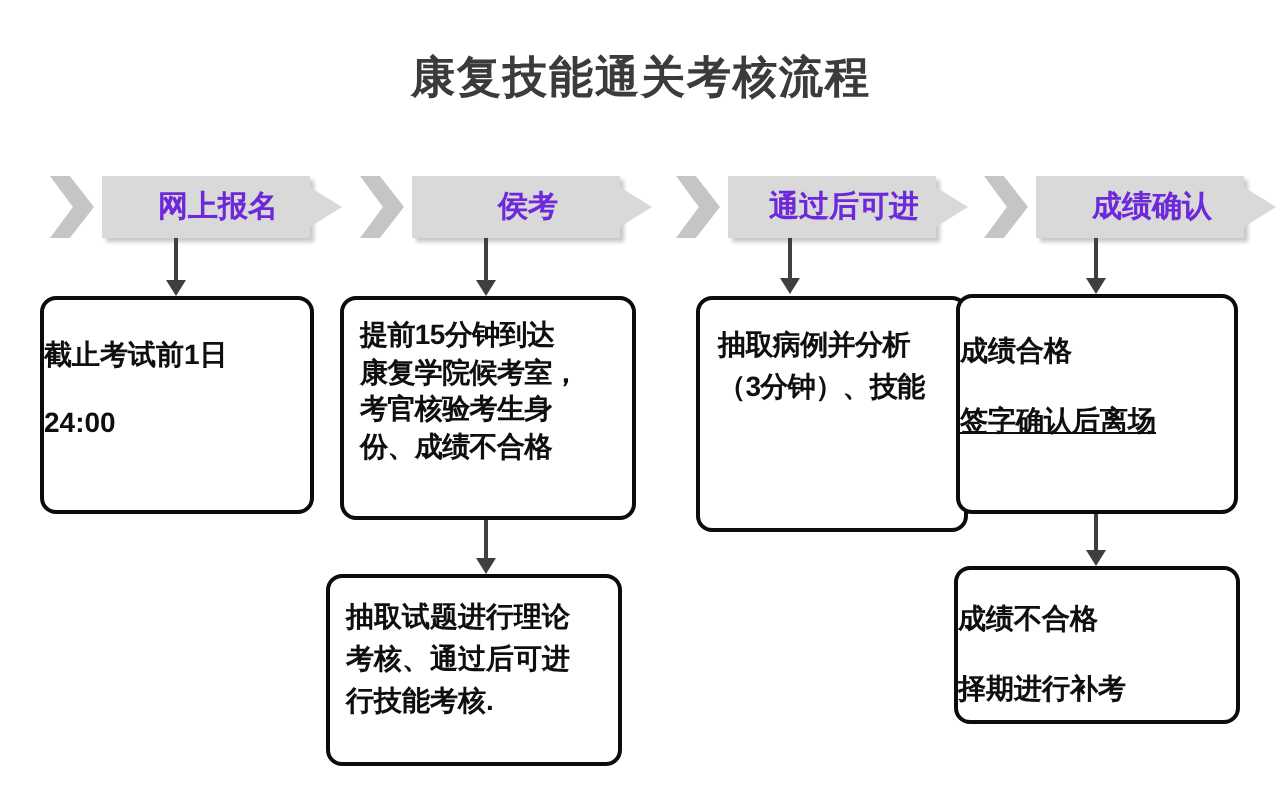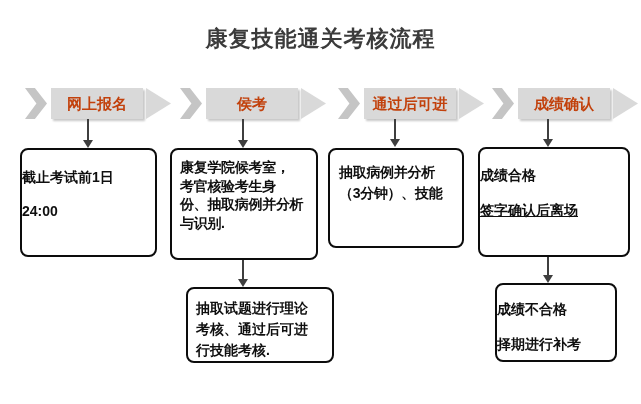--- a/index.html
+++ b/index.html
@@ -8,21 +8,21 @@
   .title{position:absolute;top:24px;left:0;width:641px;height:30px;line-height:30px;
          text-align:center;font-family:"Liberation Serif","DejaVu Serif",serif;
          font-size:22px;font-weight:600;color:#3b3b3b;letter-spacing:1px;}
   
   .banner{position:absolute;top:88px;height:31px;}
   .chev{position:absolute;left:0;top:0;width:22px;height:31px;background:#c5c5c5;
         clip-path:polygon(0 0,45% 0,100% 50%,45% 100%,0 100%,52% 50%);
         filter:drop-shadow(2px 2px 1px rgba(0,0,0,0.15));}
   .bbody{position:absolute;left:26px;top:0;width:92px;height:31px;background:#d9d9d9;
          box-shadow:2px 2px 2px rgba(0,0,0,0.22);
-         text-align:center;line-height:31px;font-size:15px;font-weight:600;color:#c2410c;}
+         text-align:center;line-height:31px;font-size:15px;font-weight:600;color:#6d28d9;padding-left:12px;}
   .tri{position:absolute;left:121px;top:0;width:25px;height:31px;background:#d9d9d9;
        clip-path:polygon(0 0,100% 50%,0 100%);
        filter:drop-shadow(2px 2px 1px rgba(0,0,0,0.18));}
   
   .conn{position:absolute;width:10px;display:flex;flex-direction:column;align-items:center;}
   .cline{width:2px;flex:1;background:#3f3f3f;}
   .chead{width:0;height:0;border-left:5px solid transparent;border-right:5px solid transparent;
          border-top:8px solid #3f3f3f;}
   
   .box{position:absolute;background:#ffffff;border:2.5px solid #0c0c0c;border-radius:8px;
@@ -82,49 +82,49 @@
     <div class="cline"></div>
     <div class="chead"></div>
   </div>
 
   <div class="box center box1" style="left:20px;top:148px;width:137px;height:109px">
     <div class="bl">截止考试前1日</div>
     <div class="bl gap">24:00</div>
   </div>
 
   <div class="box left box2" style="left:170px;top:148px;width:148px;height:112px">
+    <div class="bl">提前15分钟到达</div>
     <div class="bl">康复学院候考室，</div>
     <div class="bl">考官核验考生身</div>
-    <div class="bl">份、抽取病例并分析</div>
-    <div class="bl">与识别.</div>
+    <div class="bl">份、成绩不合格</div>
   </div>
 
-  <div class="box left box3" style="left:328px;top:148px;width:136px;height:100px">
+  <div class="box left box3" style="left:348px;top:148px;width:136px;height:118px">
     <div class="bl">抽取病例并分析</div>
     <div class="bl">（3分钟）、技能</div>
   </div>
 
-  <div class="box center box4" style="left:478px;top:147px;width:152px;height:110px">
+  <div class="box center box4" style="left:478px;top:147px;width:141px;height:110px">
     <div class="bl">成绩合格</div>
     <div class="bl gap">签字确认后离场</div>
   </div>
 
   <div class="conn" style="left:238px;top:260px;height:27px">
     <div class="cline"></div>
     <div class="chead"></div>
   </div>
   <div class="conn" style="left:543px;top:257px;height:26px">
     <div class="cline"></div>
     <div class="chead"></div>
   </div>
 
-  <div class="box left box2b" style="left:186px;top:287px;width:148px;height:76px">
+  <div class="box left box2b" style="left:163px;top:287px;width:148px;height:96px">
     <div class="bl">抽取试题进行理论</div>
     <div class="bl">考核、通过后可进</div>
     <div class="bl">行技能考核.</div>
   </div>
 
-  <div class="box center box4b" style="left:495px;top:283px;width:122px;height:79px">
+  <div class="box center box4b" style="left:477px;top:283px;width:143px;height:79px">
     <div class="bl">成绩不合格</div>
     <div class="bl gap">择期进行补考</div>
   </div>
 
 </div>
 
 </body></html>

